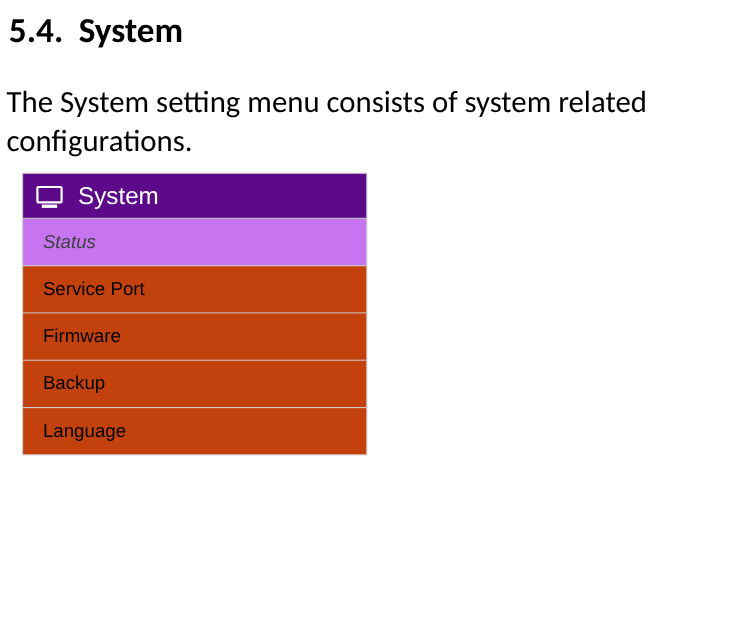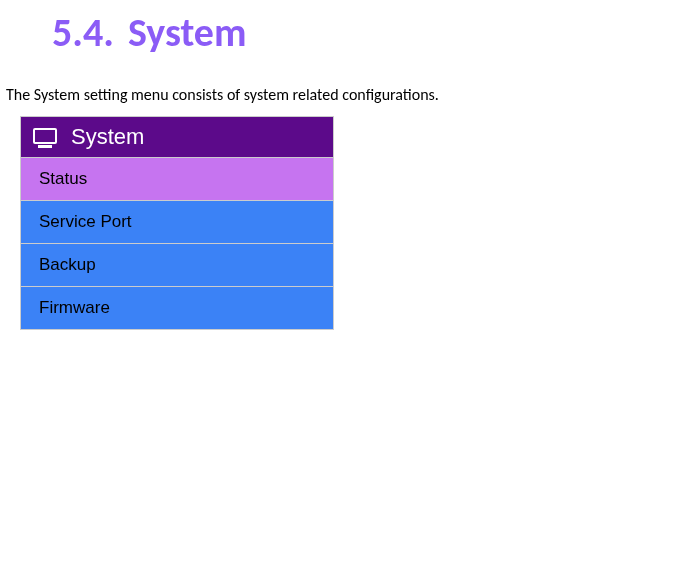--- a/index.html
+++ b/index.html
@@ -3,30 +3,29 @@
   <meta charset="utf-8">
   <style>
     * { margin: 0; padding: 0; box-sizing: border-box; }
     body {
       font-family: "Segoe UI", Calibri, Arial, sans-serif;
       background: #fff;
       padding: 8px 6px;
       width: 676px;
     }
     .heading {
-      font-size: 40px;
+      font-size: 32px;
       font-weight: 600;
-      color: #8b5cf6;
+      color: #000000;
       margin-bottom: 28px;
       padding-left: 2px;
-      margin-left: 44px;
     }
     .heading .num { display: inline-block; margin-right: 14px; }
     .desc {
-      font-size: 16px;
+      font-size: 28px;
       color: #000;
       margin-bottom: 12px;
     }
     .menu {
       width: 314px;
       margin-left: 14px;
       border: 1px solid #ccc;
       font-family: Arial, sans-serif;
     }
     .menu-header {
@@ -54,31 +53,32 @@
       box-sizing: border-box;
     }
     .monitor-icon .stand {
       display: block;
       width: 14px;
       height: 2.5px;
       background: #fff;
       margin: 1px auto 0 auto;
     }
     .menu-item {
-      background: #3b82f6;
+      background: #c2410c;
       color: #000;
       font-size: 17px;
       padding: 11px 12px 11px 18px;
       border-bottom: 1px solid #ccc;
       cursor: pointer;
     }
     .menu-item:last-child { border-bottom: none; }
     .menu-item.active {
       background: #c674f0;
-      color: #000000;
+      color: #404040;
+      font-style: italic;
     }
   </style>
 </head>
 <body>
 
 <h1 class="heading">
   <span class="num">5.4.</span><span>System</span>
 </h1>
 
 <p class="desc">The System setting menu consists of system related configurations.</p>
@@ -87,16 +87,17 @@
   <div class="menu-header">
     <span class="monitor-icon">
         <span class="screen"></span>
         <span class="stand"></span>
       </span>
     <span>System</span>
   </div>
   <div id="menu-items">
       <div class="menu-item active"><span>Status</span></div>
       <div class="menu-item"><span>Service Port</span></div>
+      <div class="menu-item"><span>Firmware</span></div>
       <div class="menu-item"><span>Backup</span></div>
-      <div class="menu-item"><span>Firmware</span></div>
+      <div class="menu-item"><span>Language</span></div>
     </div>
 </div>
 
 </body></html>

